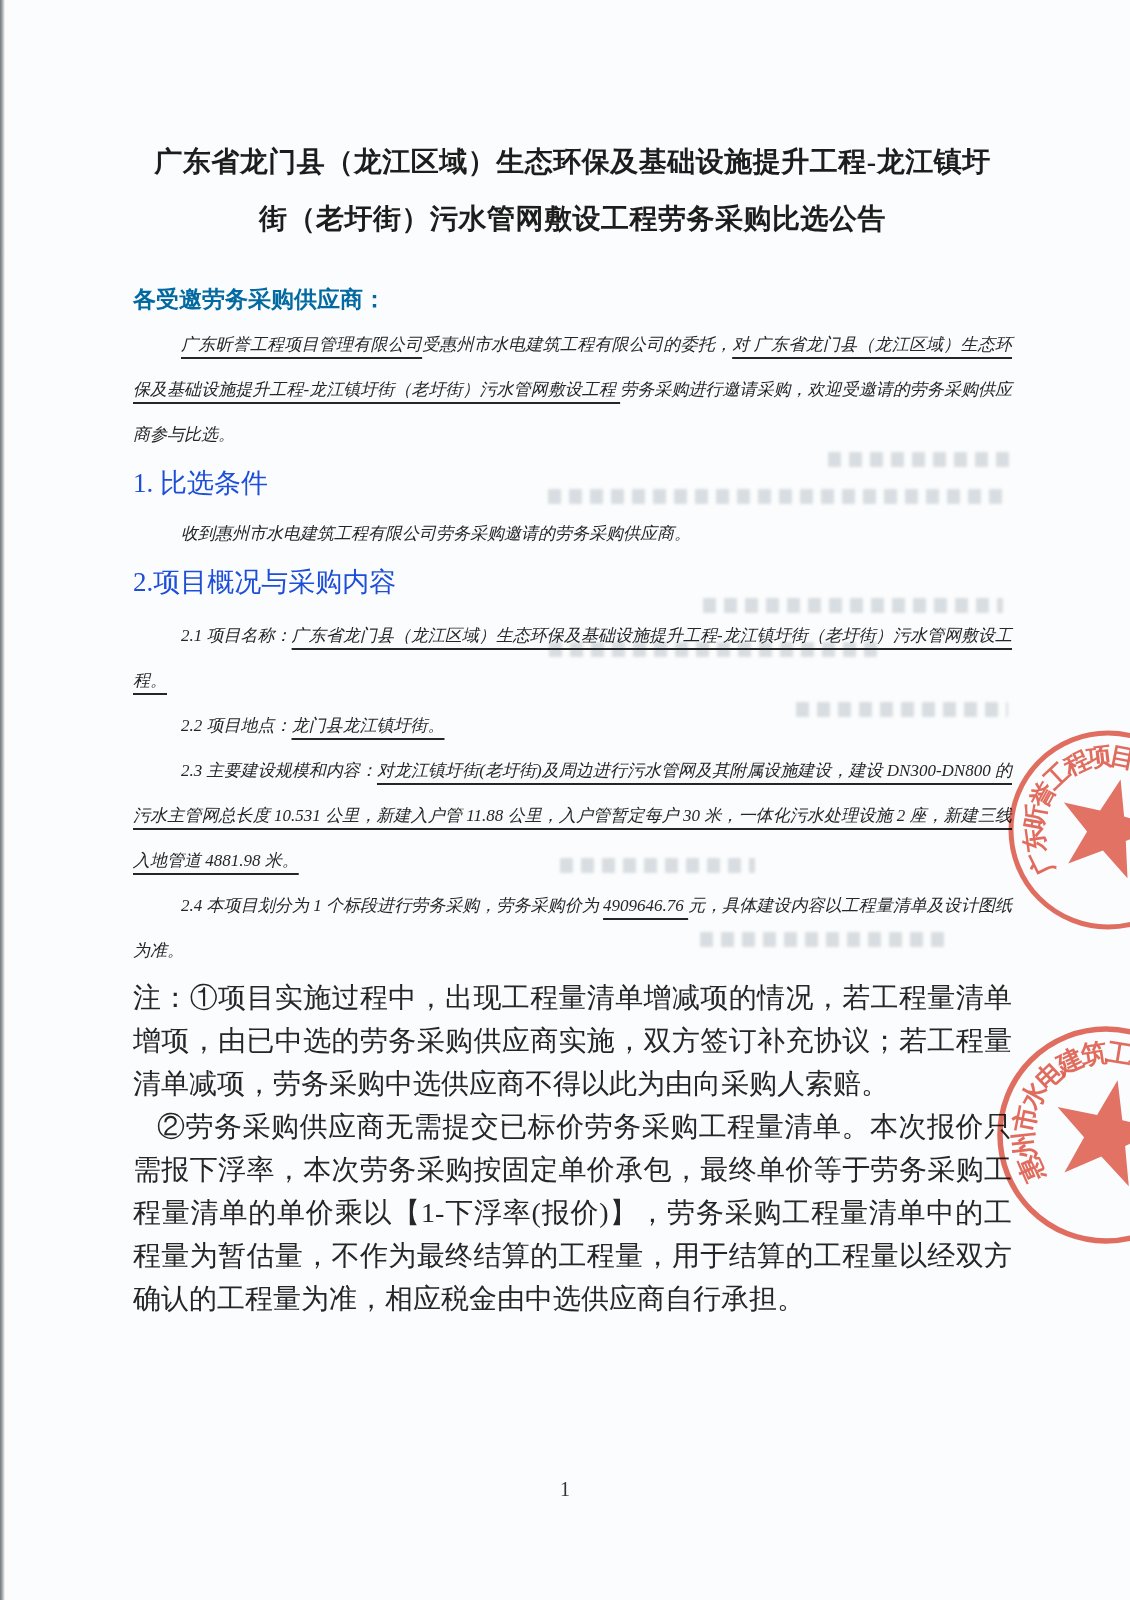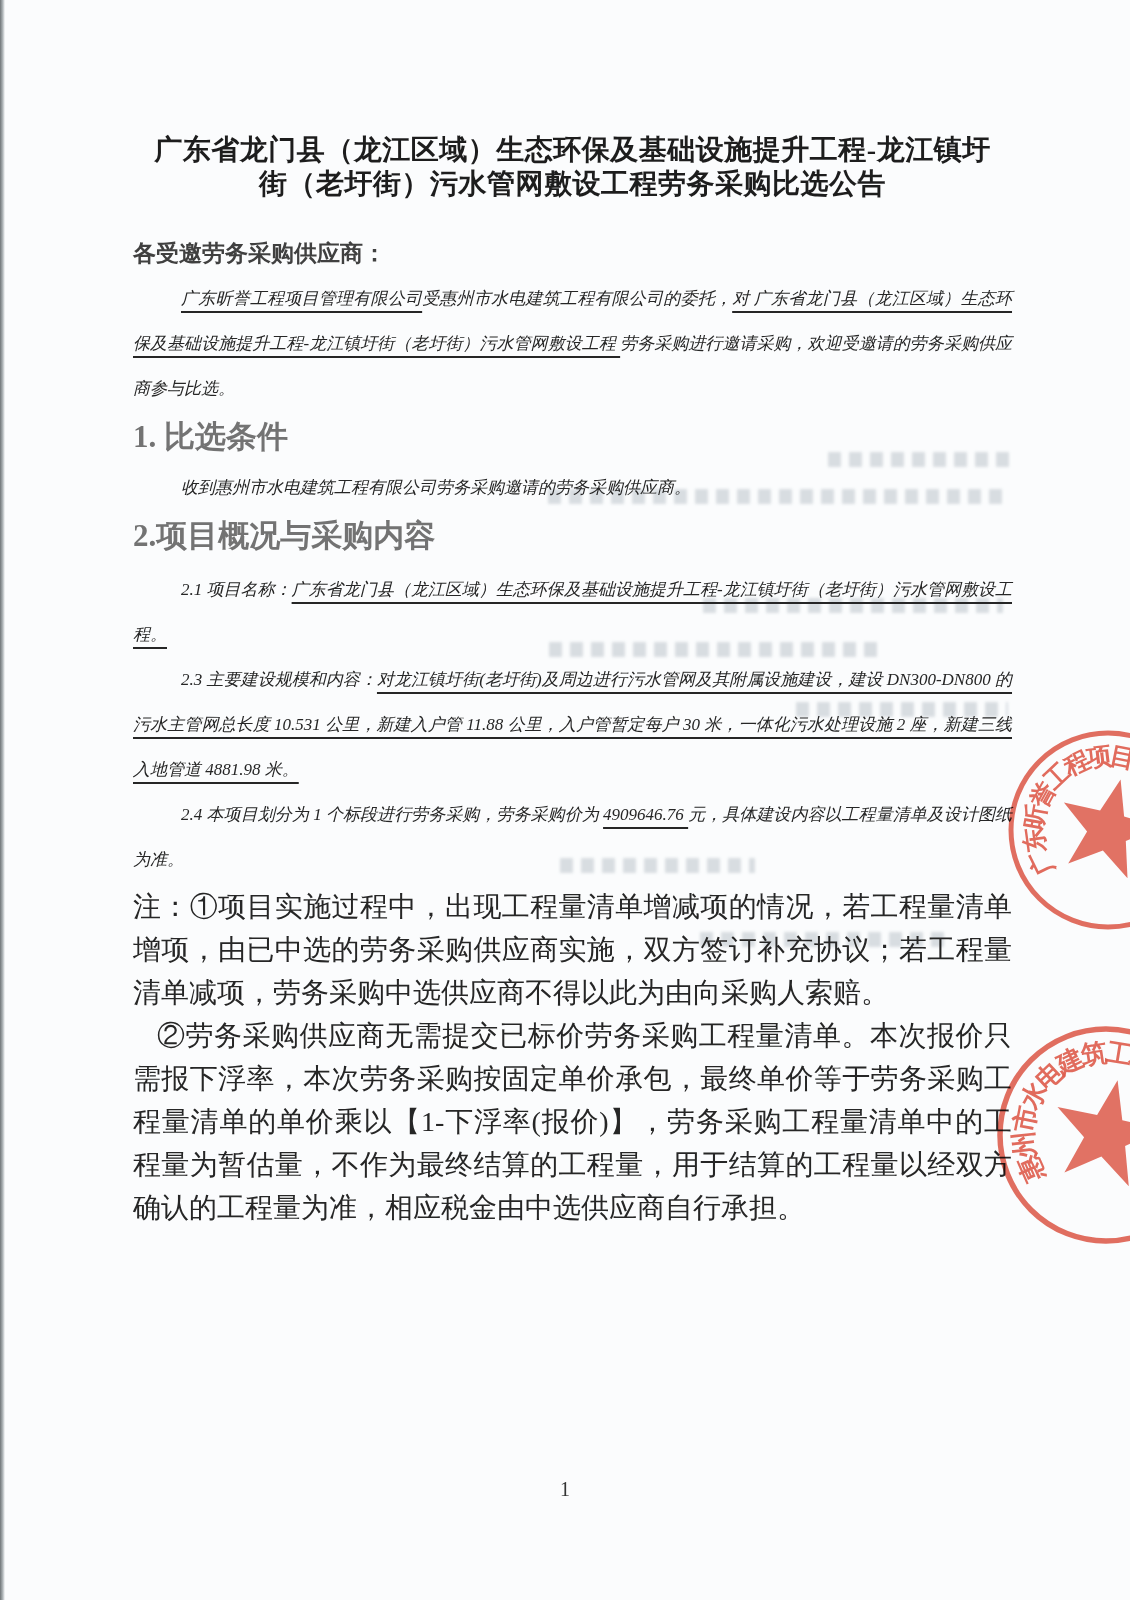--- a/index.html
+++ b/index.html
@@ -11,29 +11,29 @@
     color:#262626;
   }
   .scan-edge{
     position:absolute;left:0;top:0;width:5px;height:1600px;
     background:linear-gradient(to right,#565d60,#a3aaad 55%,rgba(255,255,255,0));
     opacity:.85;
   }
   .content{position:absolute;left:133px;top:133px;width:879px;}
   .doc-title{
     margin:0 auto;max-width:854px;
-    font-size:28px;line-height:34px;font-weight:bold;
+    font-size:28px;line-height:57px;font-weight:bold;
     text-align:center;color:#1d1d1d;letter-spacing:.5px;
   }
   .block{margin:0;}
   .block-salutation{
-    margin-top:30px;font-size:23px;line-height:45px;font-weight:bold;color:#404040;
+    margin-top:30px;font-size:23px;line-height:45px;font-weight:bold;color:#0369a1;
   }
   .block-para{font-size:17px;line-height:45px;text-align:justify;font-style:italic;}
-  .block-heading{font-size:31px;line-height:42px;font-weight:bold;color:#737373;}
+  .block-heading{font-size:27px;line-height:42px;font-weight:normal;color:#1d4ed8;}
   .block-note{font-size:28px;line-height:43px;text-align:justify;}
   .indent2{text-indent:48px;}
   .indent1{text-indent:24px;}
   .mt-h1{margin-top:5px;}
   .seg{}
   .u{text-decoration:underline;text-decoration-thickness:2px;text-underline-offset:7px;}
   
   .block[data-idx="3"]{margin-top:7px;}   
   .block[data-idx="4"]{}   
   .block[data-idx="5"]{margin-top:10px;}  
@@ -68,20 +68,21 @@
 
   <div class="content">
     <div class="doc-title">广东省龙门县（龙江区域）生态环保及基础设施提升工程-龙江镇圩街（老圩街）污水管网敷设工程劳务采购比选公告</div>
     <div>
         <div class="block block-salutation" data-idx="0"><span class="seg">各受邀劳务采购供应商：</span></div>
         <div class="block block-para indent2" data-idx="1"><span class="seg u">广东昕誉工程项目管理有限公司</span><span class="seg">受惠州市水电建筑工程有限公司的委托，</span><span class="seg u">对 广东省龙门县（龙江区域）生态环保及基础设施提升工程-龙江镇圩街（老圩街）污水管网敷设工程 </span><span class="seg">劳务采购进行邀请采购，欢迎受邀请的劳务采购供应商参与比选。</span></div>
         <div class="block block-heading mt-h1" data-idx="2"><span class="seg">1. 比选条件</span></div>
         <div class="block block-para indent2" data-idx="3"><span class="seg">收到惠州市水电建筑工程有限公司劳务采购邀请的劳务采购供应商。</span></div>
         <div class="block block-heading mt-h1" data-idx="4"><span class="seg">2.项目概况与采购内容</span></div>
         <div class="block block-para indent2" data-idx="5"><span class="seg">2.1 项目名称：</span><span class="seg u">广东省龙门县（龙江区域）生态环保及基础设施提升工程-龙江镇圩街（老圩街）污水管网敷设工程。</span></div>
+        <div class="block block-para indent2" data-idx="6"><span class="seg">2.2 项目地点：</span><span class="seg u">龙门县龙江镇圩街。</span></div>
         <div class="block block-para indent2" data-idx="7"><span class="seg">2.3 主要建设规模和内容：</span><span class="seg u">对龙江镇圩街(老圩街)及周边进行污水管网及其附属设施建设，建设 DN300-DN800 的污水主管网总长度 10.531 公里，新建入户管 11.88 公里，入户管暂定每户 30 米，一体化污水处理设施 2 座，新建三线入地管道 4881.98 米。</span></div>
         <div class="block block-para indent2" data-idx="8"><span class="seg">2.4 本项目划分为 1 个标段进行劳务采购，劳务采购价为 </span><span class="seg u">4909646.76 </span><span class="seg">元，具体建设内容以工程量清单及设计图纸为准。</span></div>
         <div class="block block-note" data-idx="9"><span class="seg">注：①项目实施过程中，出现工程量清单增减项的情况，若工程量清单增项，由已中选的劳务采购供应商实施，双方签订补充协议；若工程量清单减项，劳务采购中选供应商不得以此为由向采购人索赔。</span></div>
         <div class="block block-note indent1" data-idx="10"><span class="seg">②劳务采购供应商无需提交已标价劳务采购工程量清单。本次报价只需报下浮率，本次劳务采购按固定单价承包，最终单价等于劳务采购工程量清单的单价乘以【1-下浮率(报价)】，劳务采购工程量清单中的工程量为暂估量，不作为最终结算的工程量，用于结算的工程量以经双方确认的工程量为准，相应税金由中选供应商自行承担。</span></div>
       </div>
   </div>
 
   <div class="stamp stamp-1">
     <svg width="204" height="204" viewBox="0 0 204 204">
         <circle cx="102" cy="102" r="97" fill="none" stroke="#df5140" stroke-width="5" stroke-opacity="0.9"></circle>

